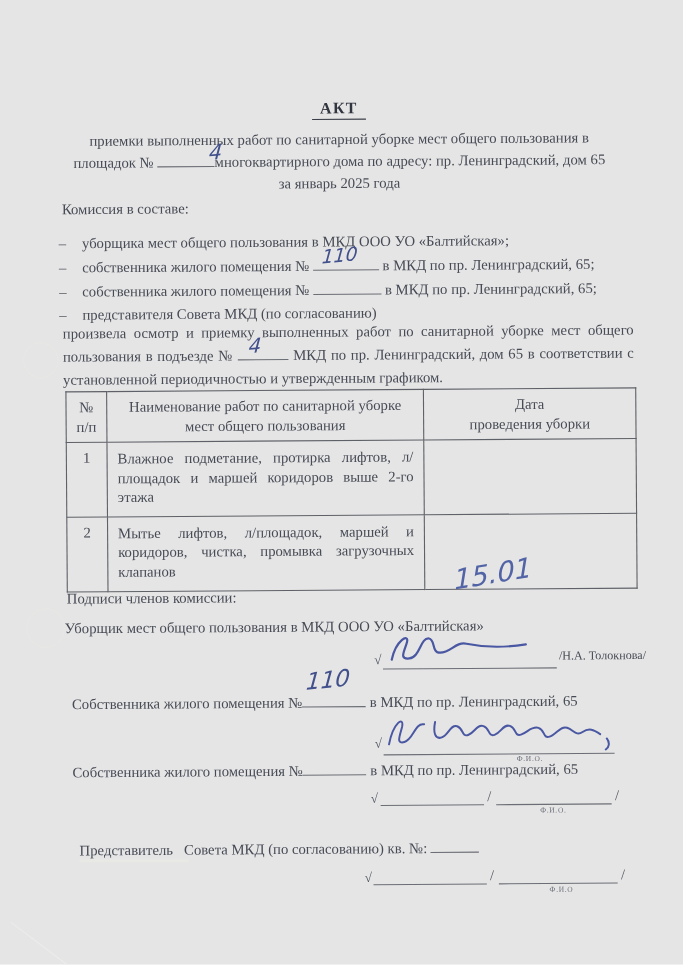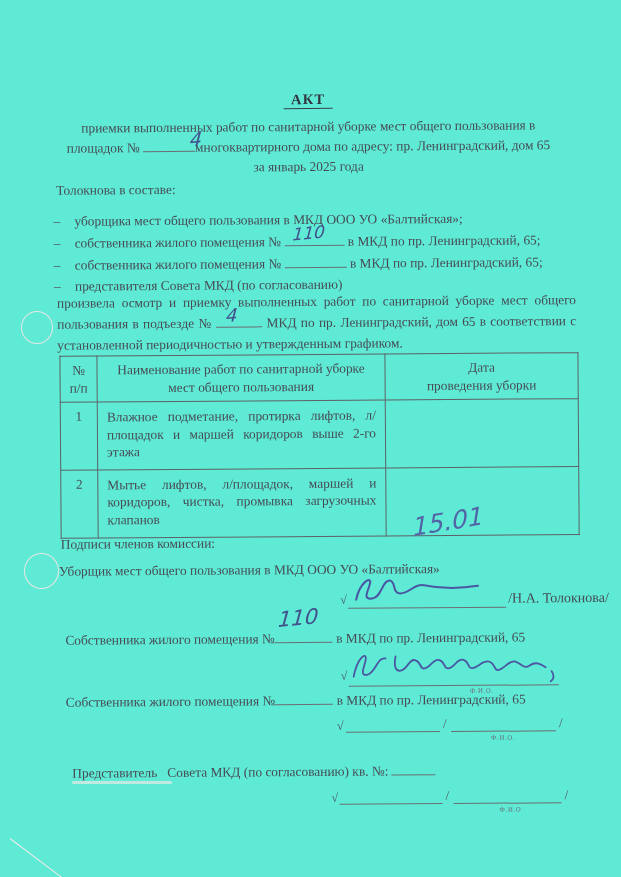--- a/index.html
+++ b/index.html
@@ -1,16 +1,16 @@
 <!DOCTYPE html>
 <html><head>
 <meta charset="utf-8">
 <style>
   html,body{margin:0;padding:0;background:#ffffff;}
-  .page{position:relative;width:621px;height:877px;background:#5eead4;overflow:hidden;
+  .page{position:relative;width:621px;height:877px;background:#e5e5e5;overflow:hidden;
         font-family:"Liberation Serif",serif;color:#474b55;}
   .sheet{position:absolute;inset:0;transform:rotate(-0.4deg);transform-origin:50% 50%;}
 
   
   .hole{position:absolute;border:1px solid #e7e7e4;border-radius:50%;}
   .hole-1{left:21px;top:311px;width:30px;height:31px;}
   .hole-2{left:24px;top:553px;width:33px;height:34px;}
   .fold{position:absolute;left:10px;top:838px;width:94px;height:1px;background:#ececе9;
         background:#ececea;transform:rotate(37deg);transform-origin:left center;}
   .smudge{position:absolute;left:72px;top:781px;width:100px;height:3px;background:#e9e9e6;
@@ -65,42 +65,42 @@
   .sigline{position:absolute;border-bottom:1px solid #6b6e75;height:1px;}
   .sl1{left:347px;top:607px;width:158px;}
   .sl2{left:347px;top:685px;width:210px;}
   .sl3a{left:344px;top:731px;width:94px;} .sl3b{left:449px;top:731px;width:105px;}
   .sl4a{left:337px;top:803px;width:103px;} .sl4b{left:451px;top:803px;width:108px;}
   .slash{position:absolute;font-size:13.4px;color:#565a64;}
   .sx1{left:441px;top:717px;} .sx2{left:557px;top:717px;}
   .sx3{left:443px;top:789px;} .sx4{left:562px;top:789px;}
   .fio{position:absolute;font-size:6.8px;letter-spacing:.6px;color:#6a6e78;}
   .f1{left:468px;top:688px;} .f2{left:489px;top:735px;} .f3{left:497px;top:807px;}
-  .sig-name{position:absolute;left:507px;top:592px;font-size:14px;}
+  .sig-name{position:absolute;left:507px;top:592px;font-size:11px;}
 </style>
 </head>
 <body>
 
 <div class="page">
   <div class="hole hole-1"></div>
   <div class="hole hole-2"></div>
   <div class="fold"></div>
   <div class="smudge"></div>
 
   <div class="sheet">
 
     <div class="title-row">
       <span class="title">АКТ</span>
     </div>
 
     <div class="intro l1">приемки выполненных работ по санитарной уборке мест общего пользования в</div>
     <div class="intro l2"><span>площадок №</span> <span class="blank w52"><span class="ink e1">4</span></span><span>многоквартирного дома по адресу: пр. Ленинградский, дом 65</span></div>
     <div class="intro l3">за январь 2025 года</div>
 
-    <div class="abs commission">Толокнова в составе:</div>
+    <div class="abs commission">Комиссия в составе:</div>
 
     <div class="abs list">
       <div class="li">
         <span class="dash">–</span>
         <span>уборщика мест общего пользования в МКД ООО УО «Балтийская»;</span>
       </div>
       <div class="li">
         <span class="dash">–</span>
         <span><span>собственника жилого помещения №</span> <span class="blank w60"><span class="ink ink-m2">110</span></span> <span>в МКД по пр. Ленинградский, 65;</span></span>
       </div>

